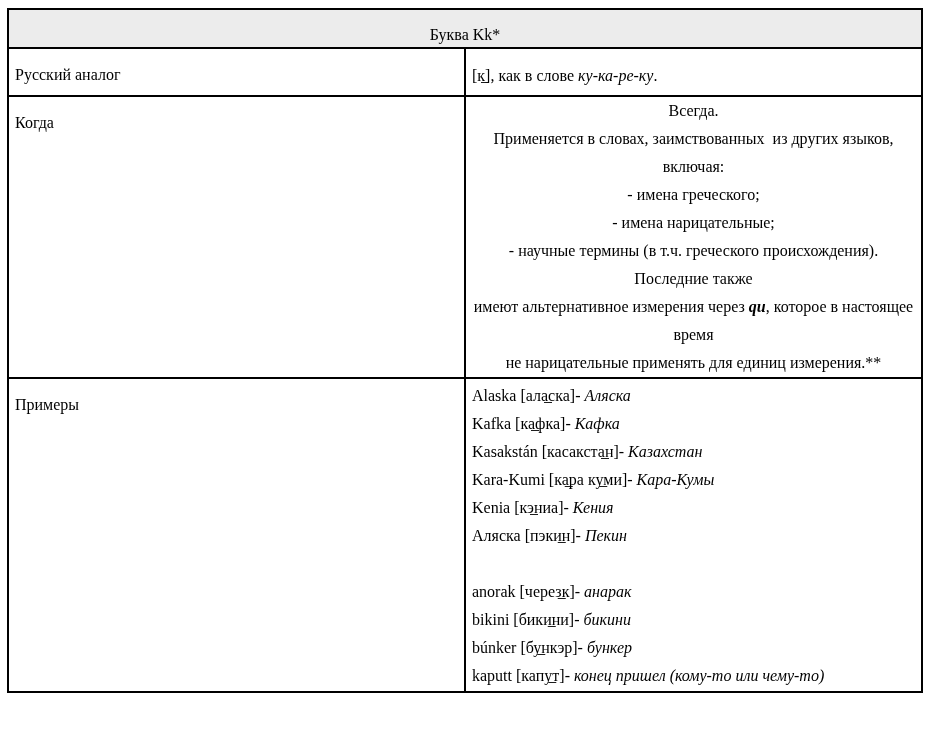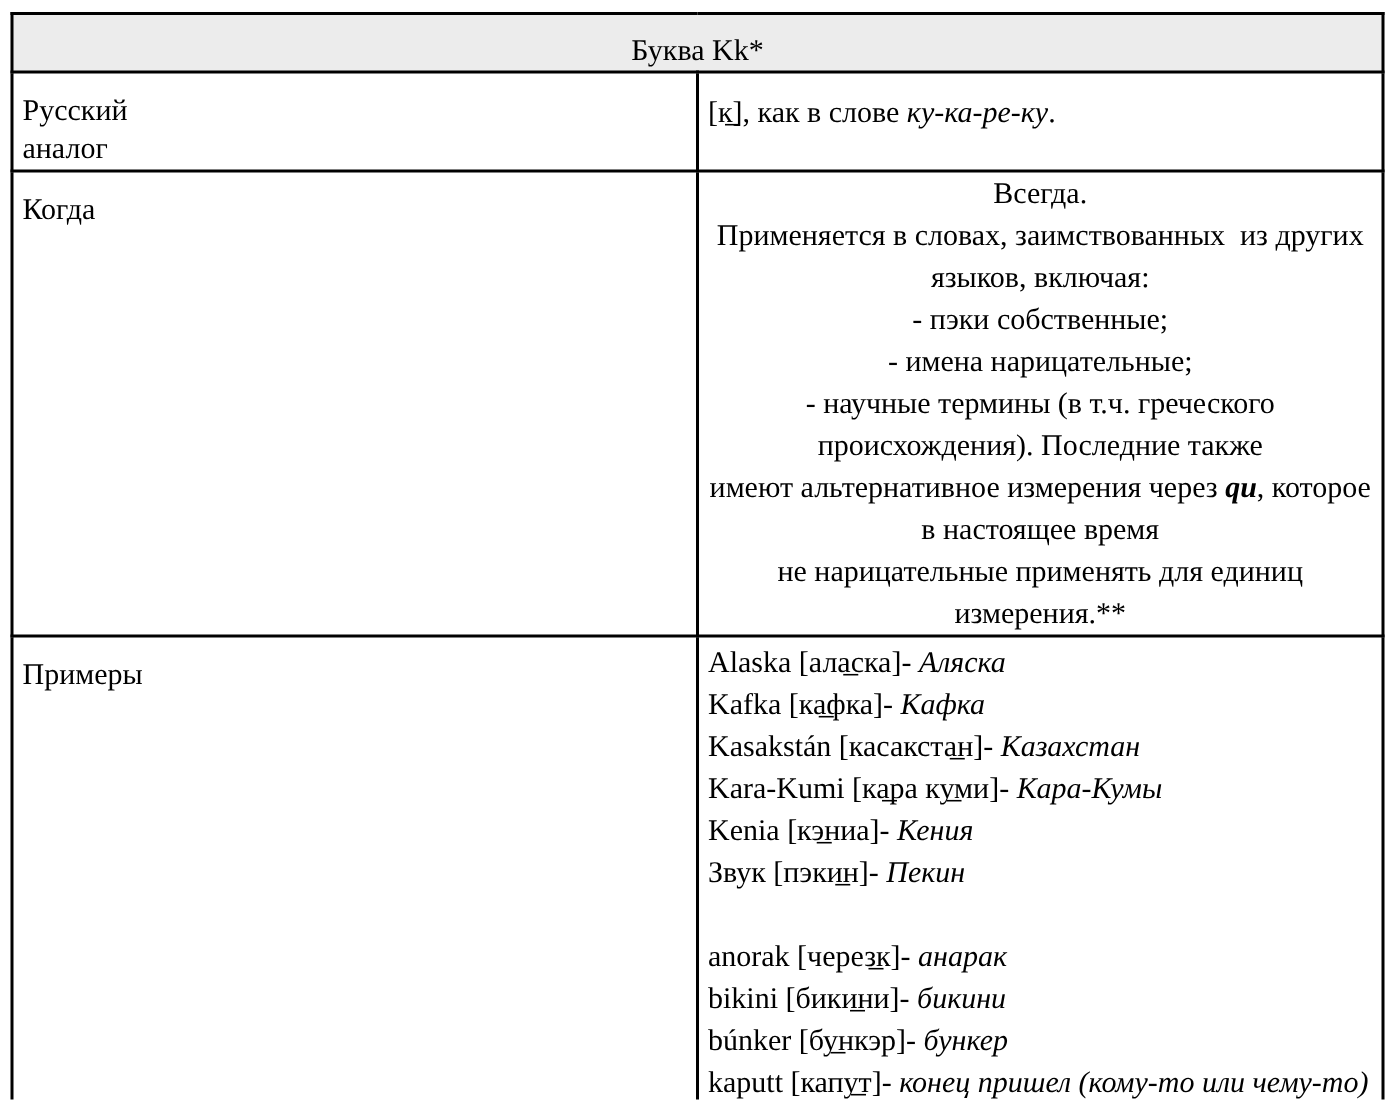--- a/index.html
+++ b/index.html
@@ -25,21 +25,21 @@
     position: absolute;
     left: 7px;
     top: 8px;
     width: 916px;
     border-collapse: collapse;
     table-layout: fixed;
   }
   table.letter-table td {
     border: 2px solid var(--border-color);
     vertical-align: top;
-    font-size: 20px;
+    font-size: 16px;
     padding: 13px 6px 1px 6px;
   }
   td.col-label { width: 150px; }
   .label-text {
     display: block;
     width: 112px;
     line-height: 25px;
   }
   td.header-cell {
     background: var(--header-bg);
@@ -85,21 +85,21 @@
           </td>
         <td class="value-cell"><span>[к̲], как в слове </span><span class="italic">ку-ка-ре-ку</span><span>.</span></td>
       </tr>
       <tr class="row-when">
         <td class="col-label">
             <span class="label-text">Когда</span>
           </td>
         <td class="value-cell">
           <div class="when-line">Всегда.</div>
           <div class="when-line">Применяется в словах, заимствованных  из других языков, включая:</div>
-          <div class="when-line">- пэки собственные;</div>
+          <div class="when-line">- имена греческого;</div>
           <div class="when-line">- имена нарицательные;</div>
           <div class="when-line">- научные термины (в т.ч. греческого происхождения). Последние также</div>
           <div class="when-line"><span>имеют альтернативное измерения через </span><span class="qu-term">qu</span><span>, которое в настоящее время</span></div>
           <div class="when-line">не нарицательные применять для единиц измерения.**</div>
         </td>
       </tr>
       <tr class="row-examples">
         <td class="col-label">
             <span class="label-text">Примеры</span>
           </td>
@@ -107,21 +107,21 @@
   <div class="example-line"><span class="ex-prefix">Alaska [ала̲ска]- </span><span class="ex-translation">Аляска</span></div>
 
   <div class="example-line"><span class="ex-prefix">Kafka [ка̲фка]- </span><span class="ex-translation">Кафка</span></div>
 
   <div class="example-line"><span class="ex-prefix">Kasakstán [касакста̲н]- </span><span class="ex-translation">Казахстан</span></div>
 
   <div class="example-line"><span class="ex-prefix">Kara-Kumi [ка̲ра ку̲ми]- </span><span class="ex-translation">Кара-Кумы</span></div>
 
   <div class="example-line"><span class="ex-prefix">Kenia [кэ̲ниа]- </span><span class="ex-translation">Кения</span></div>
 
-  <div class="example-line"><span class="ex-prefix">Звук [пэки̲н]- </span><span class="ex-translation">Пекин</span></div>
+  <div class="example-line"><span class="ex-prefix">Аляска [пэки̲н]- </span><span class="ex-translation">Пекин</span></div>
 
   <div class="example-line"><span class="ex-prefix"></span><span class="ex-translation"></span></div>
 
   <div class="example-line"><span class="ex-prefix">anorak [через̲к]- </span><span class="ex-translation">анарак</span></div>
 
   <div class="example-line"><span class="ex-prefix">bikini [бики̲ни]- </span><span class="ex-translation">бикини</span></div>
 
   <div class="example-line"><span class="ex-prefix">búnker [бу̲нкэр]- </span><span class="ex-translation">бункер</span></div>
 
   <div class="example-line"><span class="ex-prefix">kaputt [капу̲т]- </span><span class="ex-translation">конец пришел (кому-то или чему-то)</span></div>

